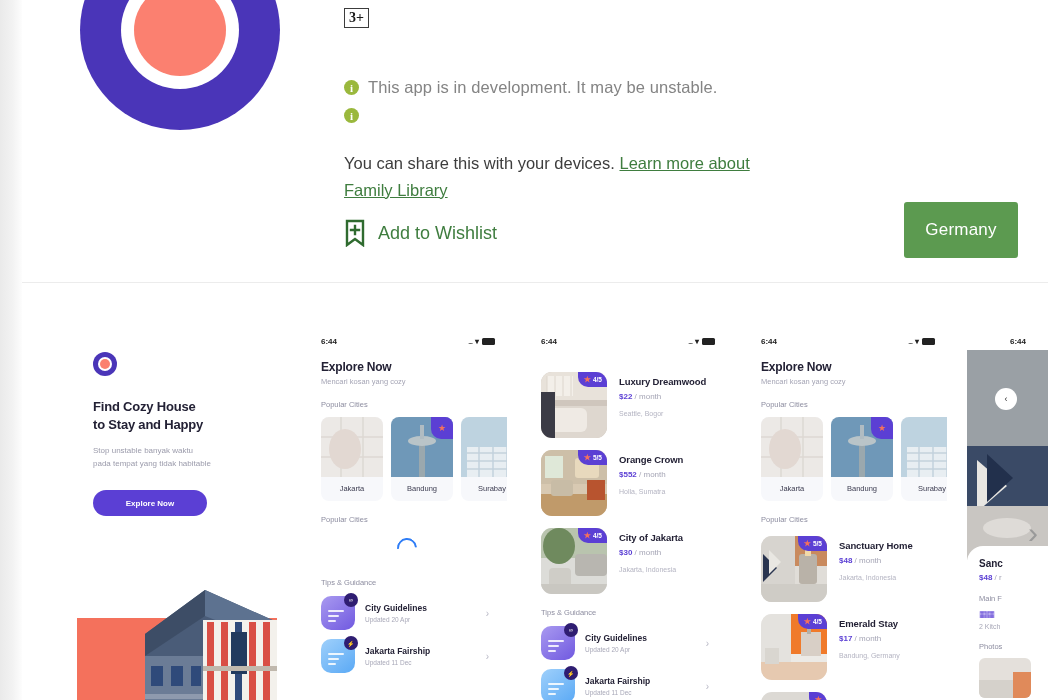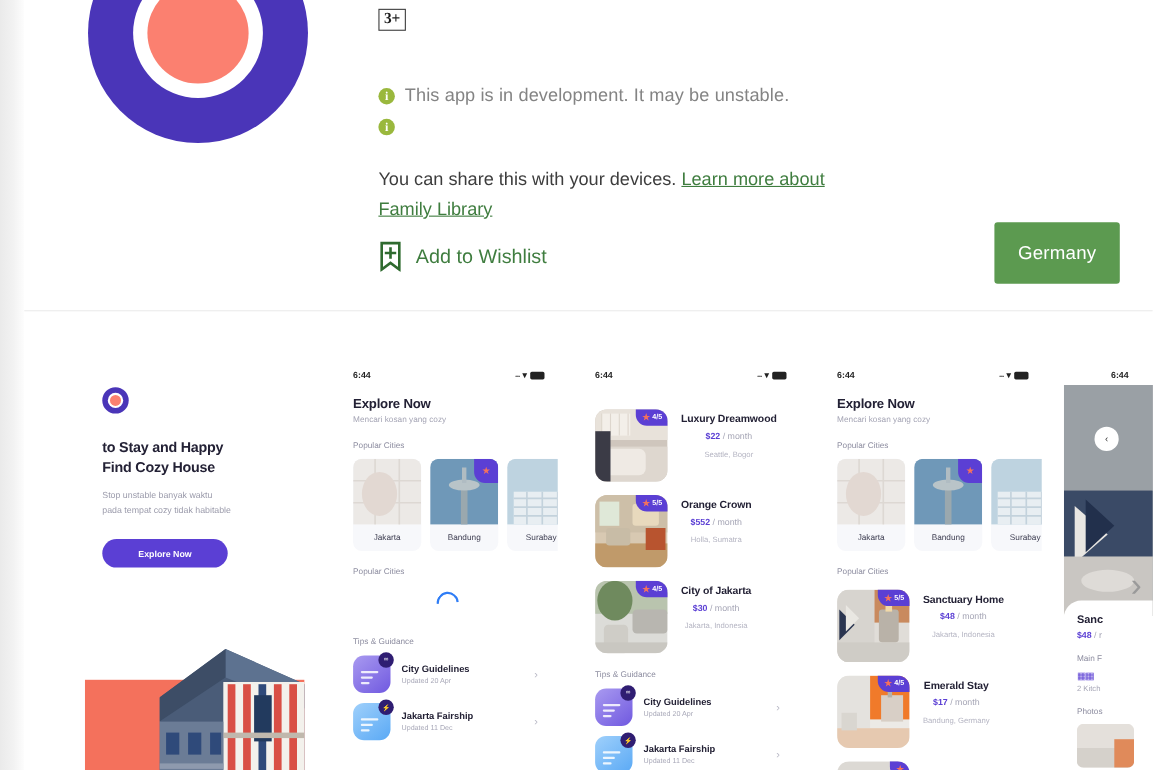--- a/index.html
+++ b/index.html
@@ -186,21 +186,21 @@
     width: 66px; height: 66px; border-radius: 11px; position: relative;
     overflow: hidden; flex: 0 0 auto;
   }
   .prop-badge {
     position: absolute; right: 0; top: 0;
     background: #5b3fd4; border-bottom-left-radius: 10px;
     padding: 3px 5px 3px 6px; display: flex; align-items: center; gap: 2px;
     color: #fff; font-size: 6.5px; font-weight: 700;
   }
   .prop-badge .st { color: #f4715c; font-size: 8px; }
-  .prop-info { padding-top: 4px; text-align: center; }
+  .prop-info { padding-top: 4px; }
   .prop-name { font-size: 9.5px; font-weight: 700; color: #232135; letter-spacing: -.1px; }
   .prop-price { margin-top: 5px; font-size: 8px; color: #a5a5b5; }
   .prop-price b { color: #5b3fd4; font-weight: 700; }
   .prop-loc { margin-top: 9px; font-size: 7px; color: #b4b4c2; }
 
   
   .s5-hero { position: relative; width: 100px; height: 210px; overflow: hidden; }
   .s5-back {
     position: absolute; left: 28px; top: 38px; width: 22px; height: 22px;
     border-radius: 50%; background: #fff; display: flex; align-items: center;
@@ -273,26 +273,26 @@
   <div class="shots">
 
     <div class="shot s1">
       <div class="s1-body">
         <div class="s1-logo">
           <div class="r2">
               <div class="c2"></div>
             </div>
         </div>
         <div class="s1-title">
+          <div>Find Cozy House</div>
           <div>to Stay and Happy</div>
-          <div>Find Cozy House</div>
         </div>
         <div class="s1-sub">
           <div>Stop unstable banyak waktu</div>
-          <div>pada tempat cozy tidak habitable</div>
+          <div>pada tempat yang tidak habitable</div>
         </div>
         <button class="s1-cta">Explore Now</button>
       </div>
       <div class="s1-photo">
         <div class="s1-coral"></div>
         <svg class="bldg" viewBox="0 0 132 140">
           <polygon points="0,64 60,20 132,52 132,140 0,140" fill="#4a5c78"></polygon>
           <polygon points="60,20 132,52 132,74 60,46" fill="#5d7290"></polygon>
           <polygon points="0,64 60,20 60,46 0,86" fill="#3d4d66"></polygon>
           <rect x="58" y="50" width="74" height="90" fill="#f3f1ec"></rect>

